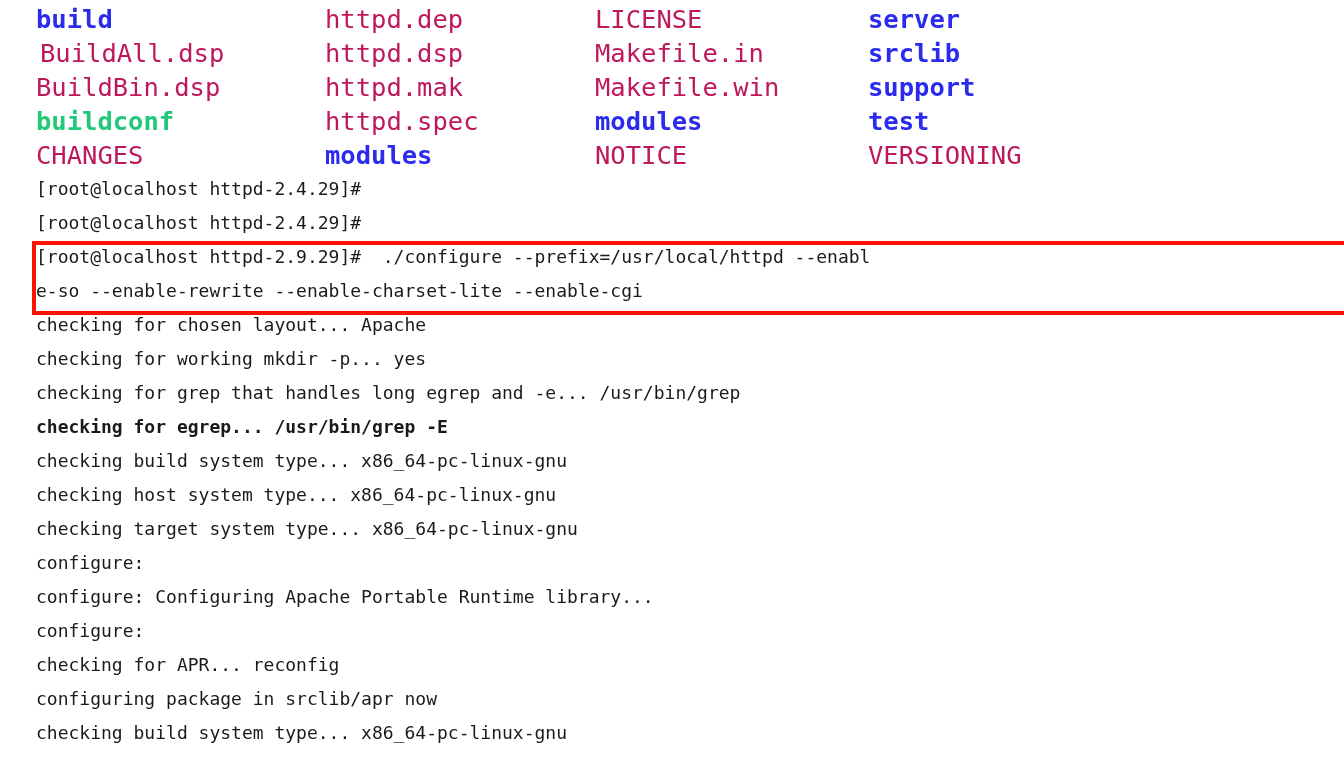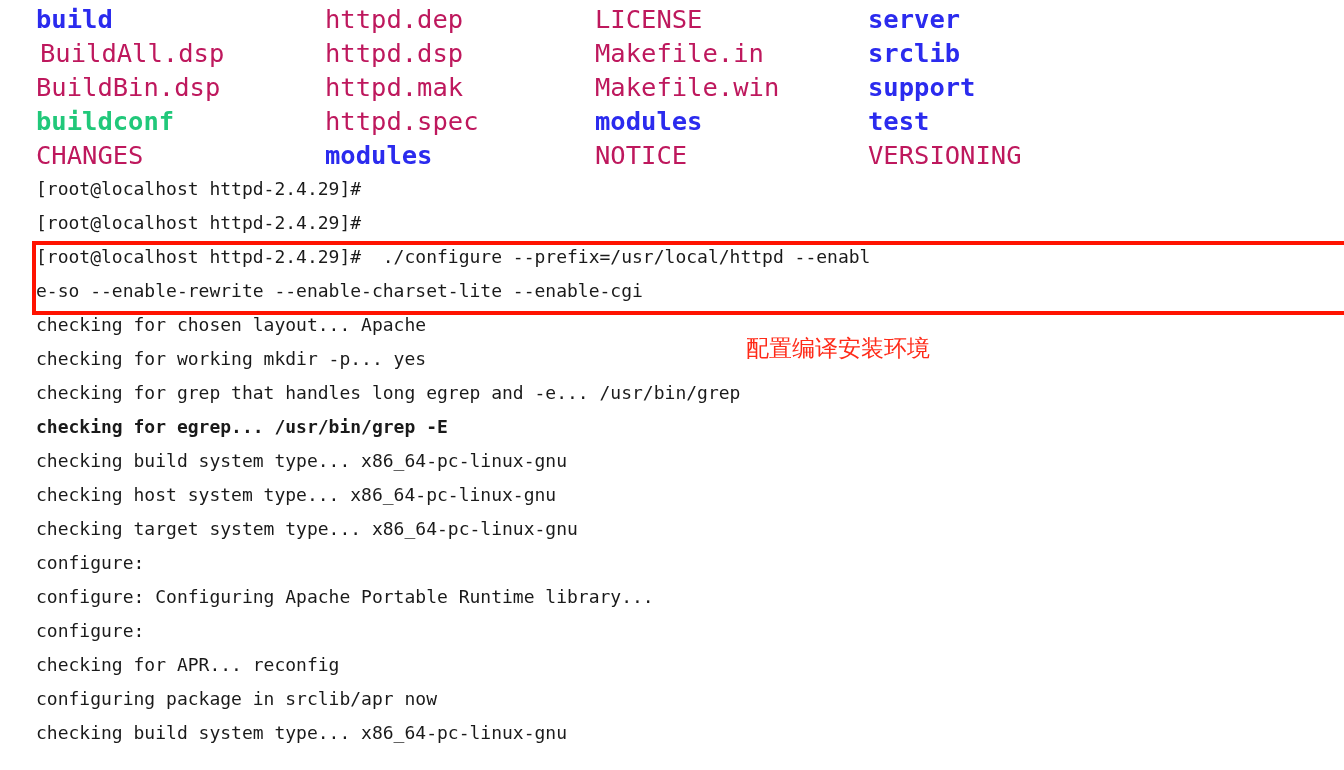--- a/index.html
+++ b/index.html
@@ -158,40 +158,39 @@
         <span class="file-cell c-dir" style="left: 565px; top: 104px;">modules</span>
         <span class="file-cell c-dir" style="left: 838px; top: 104px;">test</span>
         <span class="file-cell c-plain" style="left: 6px; top: 138px;">CHANGES</span>
         <span class="file-cell c-dir" style="left: 295px; top: 138px;">modules</span>
         <span class="file-cell c-plain" style="left: 565px; top: 138px;">NOTICE</span>
         <span class="file-cell c-plain" style="left: 838px; top: 138px;">VERSIONING</span>
       </div>
     <div id="text-lines">
         <div class="term-line" style="top: 172px;">[root@localhost httpd-2.4.29]#</div>
         <div class="term-line" style="top: 206px;">[root@localhost httpd-2.4.29]#</div>
-        <div class="term-line" style="top: 240px;">[root@localhost httpd-2.4.29]#  ./configure --prefix=/usr/local/httpd --enabl</div>
+        <div class="term-line" style="top: 240px;">[root@localhost httpd-2.9.29]#  ./configure --prefix=/usr/local/httpd --enabl</div>
         <div class="term-line" style="top: 274px; text-align: right;">e-so --enable-rewrite --enable-charset-lite --enable-cgi</div>
         <div class="term-line" style="top: 308px;">checking for chosen layout... Apache</div>
         <div class="term-line" style="top: 342px;">checking for working mkdir -p... yes</div>
         <div class="term-line" style="top: 376px;">checking for grep that handles long egrep and -e... /usr/bin/grep</div>
         <div class="term-line" style="top: 410px; font-weight: bold;">checking for egrep... /usr/bin/grep -E</div>
         <div class="term-line" style="top: 444px;">checking build system type... x86_64-pc-linux-gnu</div>
         <div class="term-line" style="top: 478px;">checking host system type... x86_64-pc-linux-gnu</div>
         <div class="term-line" style="top: 512px;">checking target system type... x86_64-pc-linux-gnu</div>
         <div class="term-line" style="top: 546px;">configure:</div>
         <div class="term-line" style="top: 580px;">configure: Configuring Apache Portable Runtime library...</div>
         <div class="term-line" style="top: 614px;">configure:</div>
         <div class="term-line" style="top: 648px;">checking for APR... reconfig</div>
         <div class="term-line" style="top: 682px;">configuring package in srclib/apr now</div>
         <div class="term-line" style="top: 716px;">checking build system type... x86_64-pc-linux-gnu</div>
       </div>
 
     <div id="command-highlight-box"></div>
 
-    <div id="annotation-note">配置编译安装环境</div>
   </div>
 
   <div id="scrollbar">
     <div id="scrollbar-up-arrow">
       <svg width="14" height="10" viewBox="0 0 14 10" aria-hidden="true">
         <path d="M1 8 L7 2 L13 8" stroke="#3a3a3a" stroke-width="2.2" fill="none" stroke-linecap="round" stroke-linejoin="round"></path>
       </svg>
     </div>
     <div id="scrollbar-track">
       <div id="scrollbar-thumb" style="top: 422px; height: 37px;"></div>

